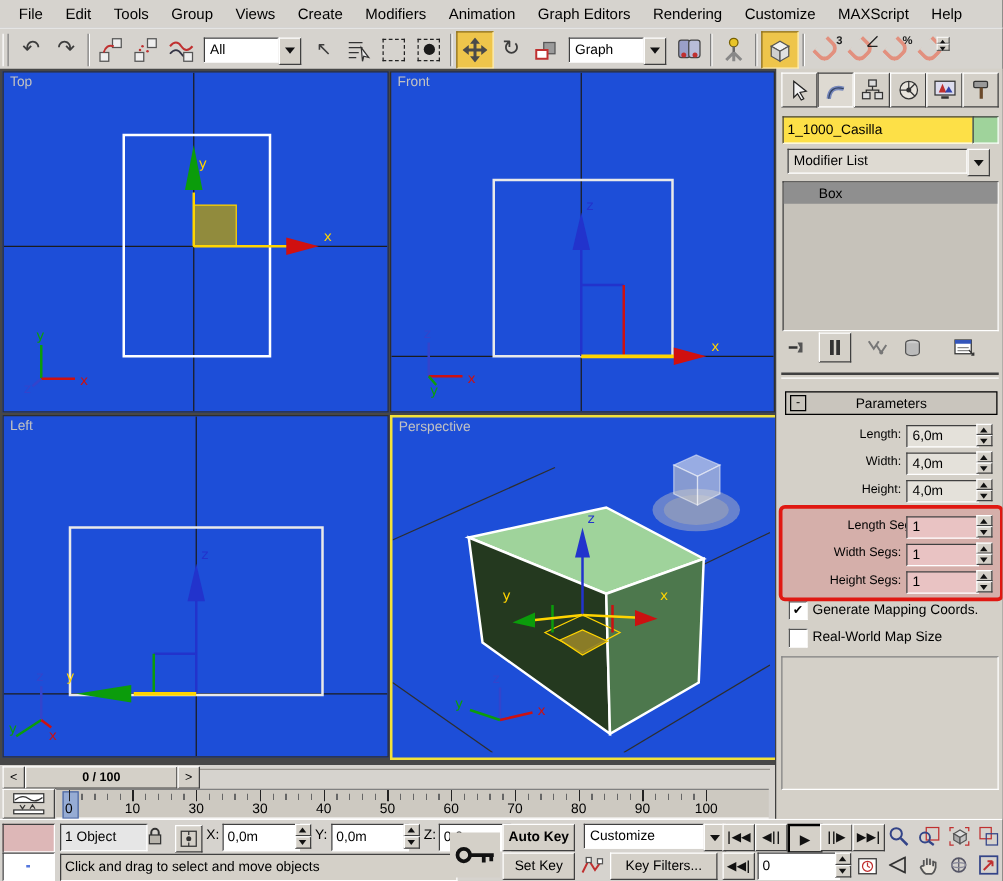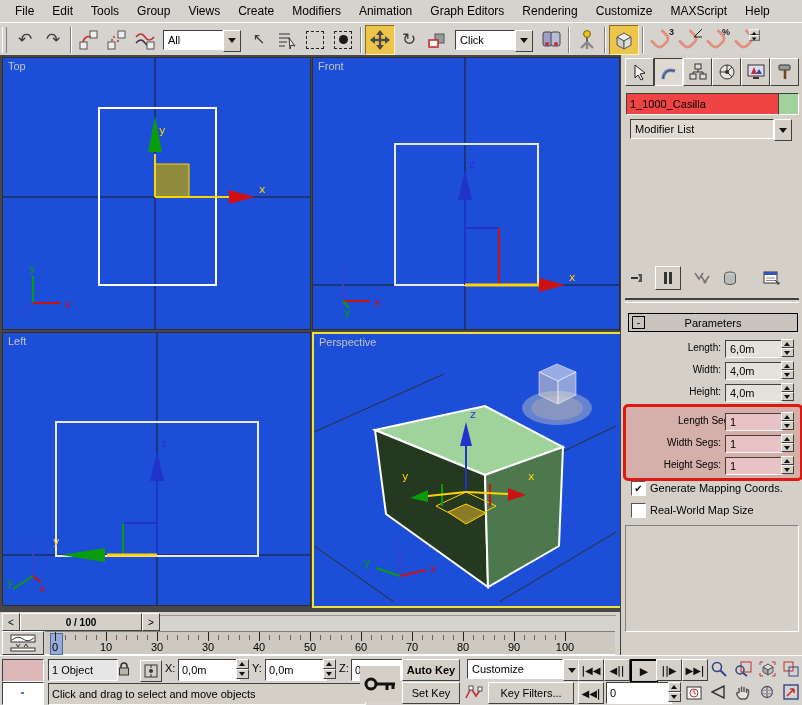--- a/index.html
+++ b/index.html
@@ -169,21 +169,21 @@
   <span class="tbtn">
       <span class="glyph">↻</span>
     </span>
   <span class="tbtn">
     <svg width="20" height="20">
       <rect x="8" y="4" width="9" height="9" fill="#9a9a9a" stroke="#555"></rect>
       <rect x="2" y="10" width="9" height="7" fill="#fff" stroke="#c03030" stroke-width="1.6"></rect>
     </svg>
     </span>
   <span class="dropfield">
-    <span class="val">Click</span>
+    <span class="val">Graph</span>
     <span class="ddbtn"></span>
   </span>
   <span class="tbtn">
     <svg width="22" height="22">
       <rect x="3" y="3" width="9" height="14" rx="2" fill="#9aa0c8" stroke="#444"></rect>
       <rect x="11" y="3" width="9" height="14" rx="2" fill="#b8bcd8" stroke="#444"></rect>
       <circle cx="7" cy="15" r="2" fill="#c03030"></circle>
         <circle cx="16" cy="15" r="2" fill="#c03030"></circle>
     </svg>
     </span>
@@ -563,28 +563,31 @@
       <line x1="6" y1="15" x2="12" y2="15" stroke="#333" stroke-width="2"></line>
     </svg>
     </span>
   <span class="ctab" style="left:149px;">
     <svg width="18" height="18">
       <rect x="3" y="2" width="11" height="5" rx="1" fill="#999" stroke="#333"></rect>
       <line x1="9" y1="7" x2="9" y2="16" stroke="#6b4a2b" stroke-width="2.6"></line>
     </svg>
     </span>
 
-  <span class="sfield abs" style="left:5px;top:38px;width:146px;background:#ef4444;">1_1000_Casilla</span>
+  <span class="sfield abs" style="left:5px;top:38px;width:146px;background:#fde047;">1_1000_Casilla</span>
   <span class="abs" style="left:157px;top:38px;width:19px;height:20px;background:#9fd39b;border:1px solid;border-color:#404040 #fff #fff #404040;"></span>
 
   <span class="dropfield abs" style="left:5px;top:64px;">
     <span class="val" style="width:138px;background:#dedad2;">Modifier List</span>
     <span class="ddbtn"></span>
   </span>
 
+  <div class="abs sunken" style="left:5px;top:90px;width:171px;height:118px;background:#c6c2ba;">
+    <div style="height:17px;background:#8f8f8f;display:flex;align-items:center;padding-left:28px;color:#000;">Box</div>
+  </div>
 
   <span class="abs" style="left:6px;top:213px;width:22px;height:20px;display:flex;align-items:center;justify-content:center;">
     <svg width="16" height="14">
       <line x1="1" y1="7" x2="8" y2="7" stroke="#333" stroke-width="2"></line>
       <polygon points="8,3 12,3 12,11 8,11 10,7" fill="#555"></polygon>
     </svg>
     </span>
   <span class="raised abs" style="left:34px;top:211px;width:24px;height:22px;display:flex;align-items:center;justify-content:center;">
     <svg width="10" height="14">
       <rect x="1" y="1" width="3" height="12" fill="#333"></rect>

